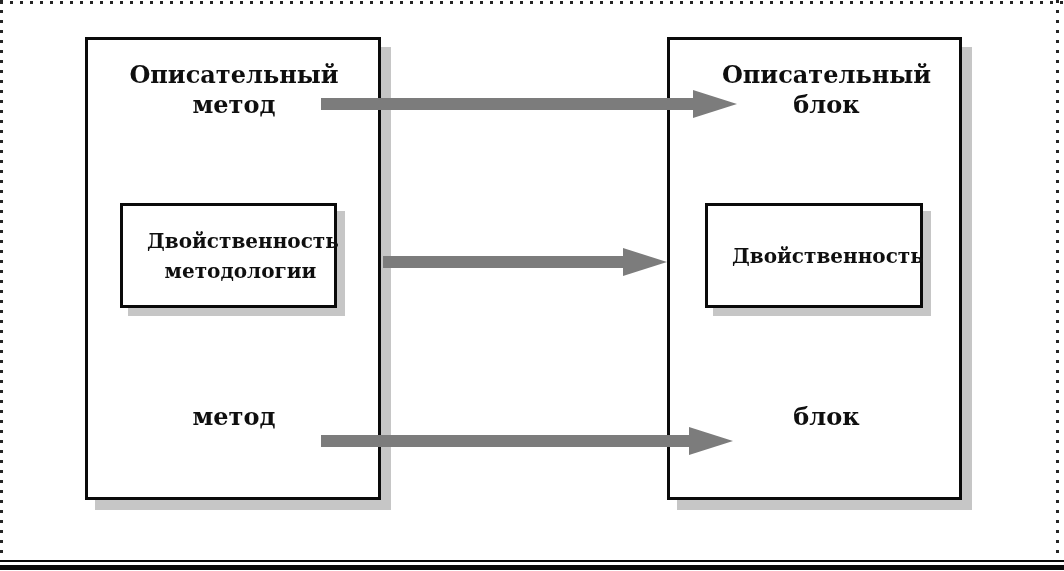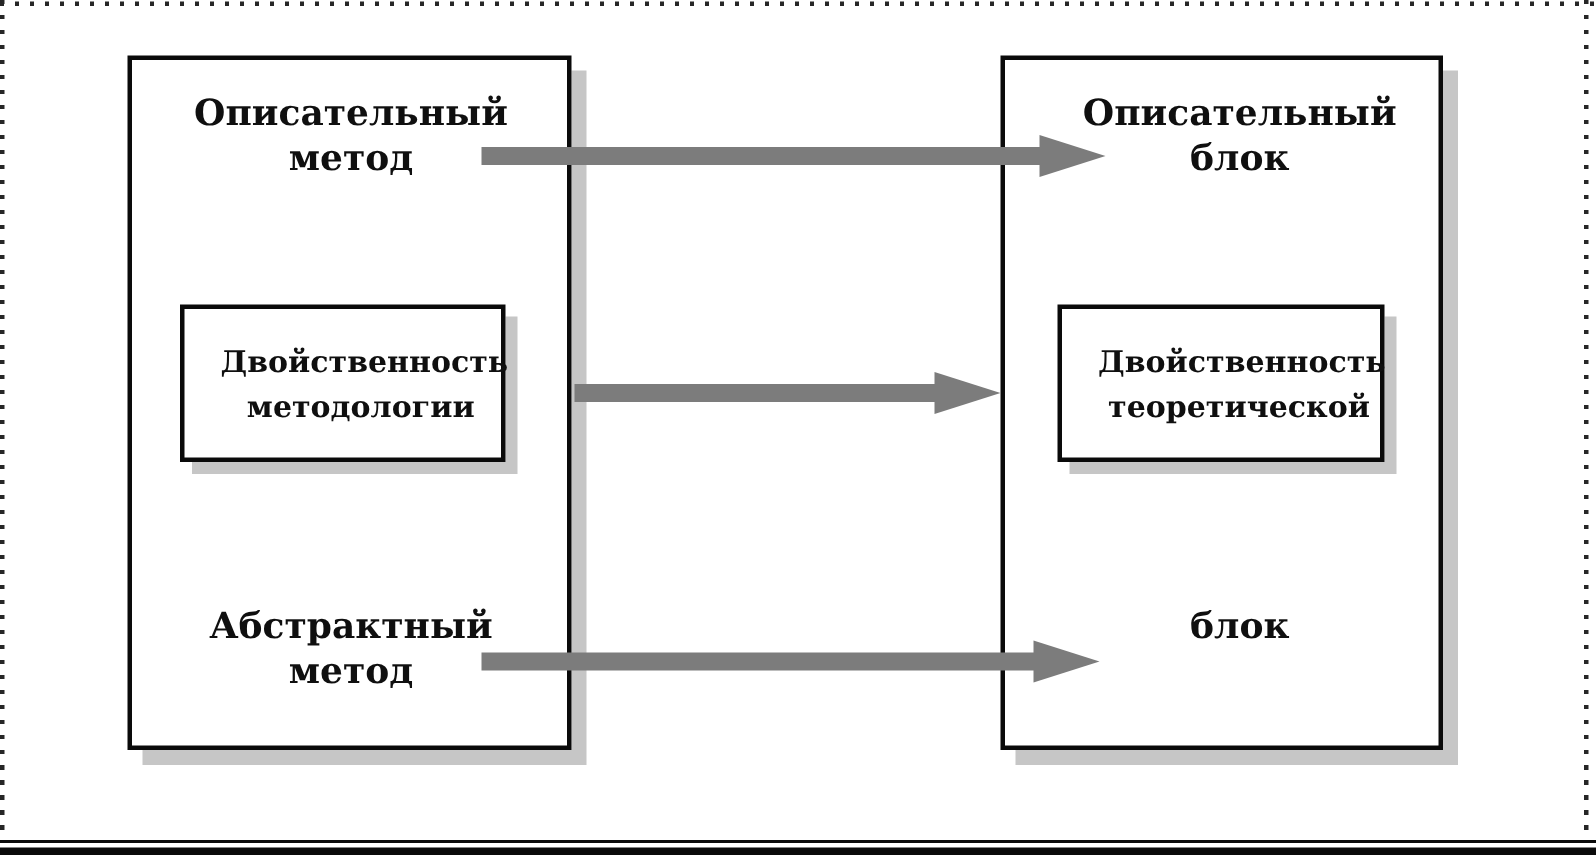--- a/index.html
+++ b/index.html
@@ -92,33 +92,31 @@
   <div class="panel panel-left">
     <div class="label label-top">
       <div class="line">Описательный</div>
       <div class="line">метод</div>
     </div>
     <div class="inner-box">
       <div class="line">Двойственность</div>
       <div class="line">методологии</div>
     </div>
     <div class="label label-bottom">
-      <div class="line">Абстрактный</div>
       <div class="line">метод</div>
     </div>
   </div>
 
   <div class="panel panel-right">
     <div class="label label-top">
       <div class="line">Описательный</div>
       <div class="line">блок</div>
     </div>
     <div class="inner-box">
       <div class="line">Двойственность</div>
-      <div class="line">теоретической</div>
     </div>
     <div class="label label-bottom">
       <div class="line">блок</div>
     </div>
   </div>
 
   <div class="shaft" id="arrow1-shaft"></div>
   <div class="head" id="arrow1-head"></div>
 
   <div class="shaft" id="arrow2-shaft"></div>

